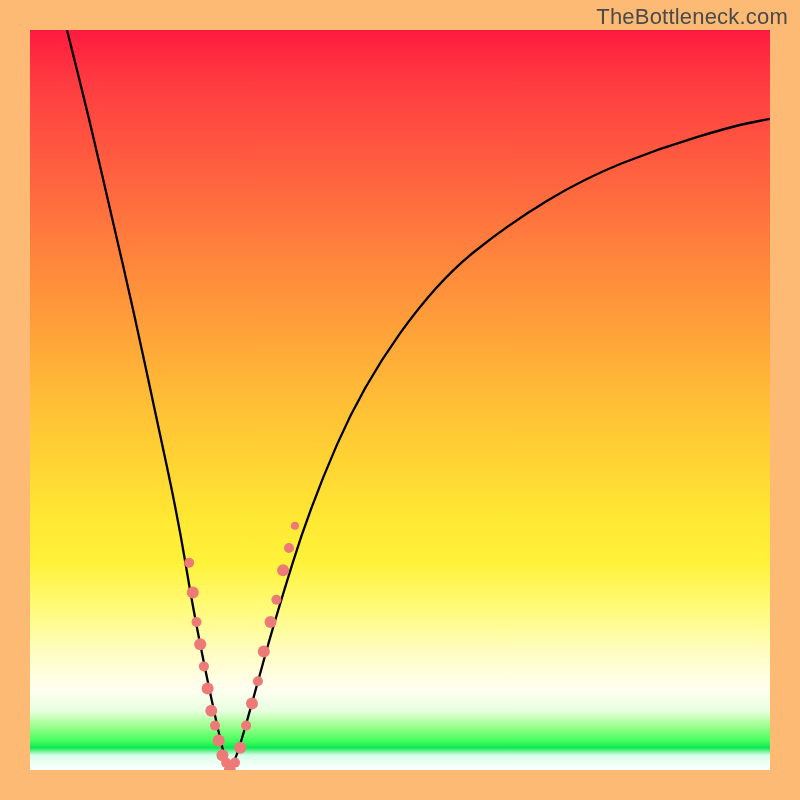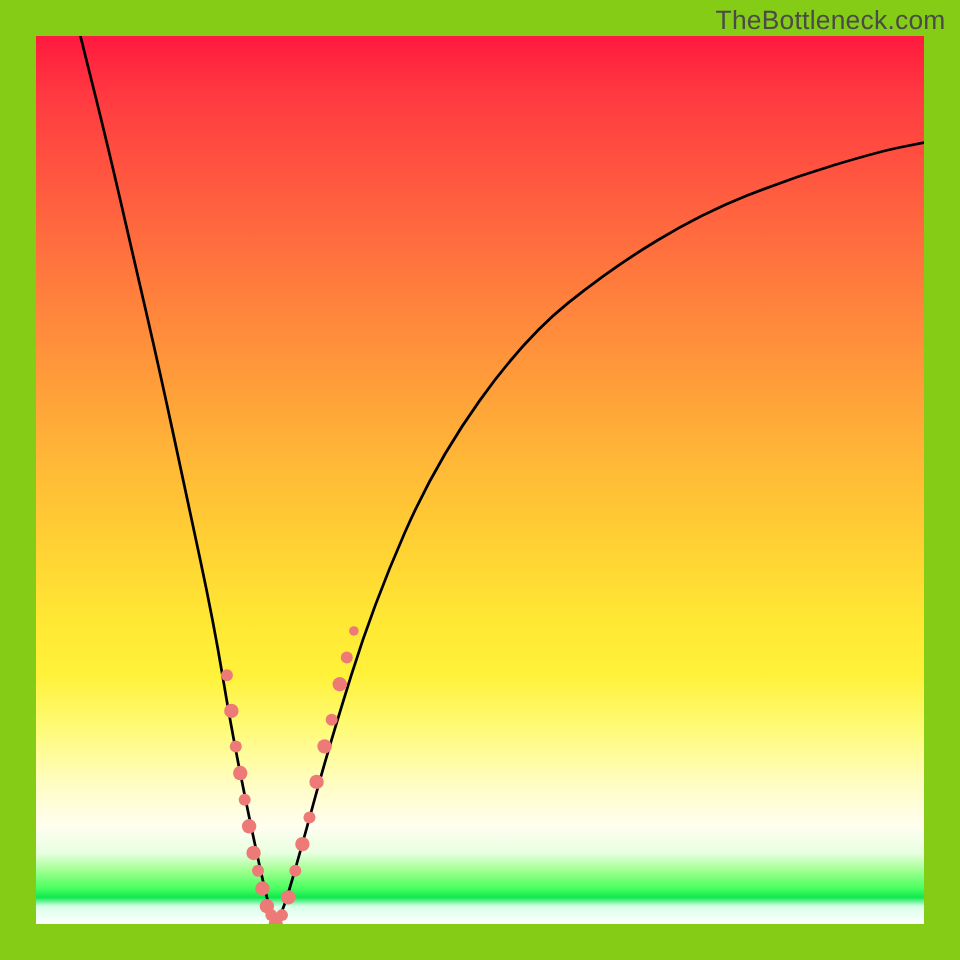--- a/index.html
+++ b/index.html
@@ -8,21 +8,21 @@
     width: 800px;
     height: 800px;
     overflow: hidden;
     background: #000;
     font-family: Arial, Helvetica, sans-serif;
   }
   .frame {
     position: relative;
     width: 800px;
     height: 800px;
-    background: #84cc16;
+    background: #fdba74;
   }
   .plot-area {
     position: absolute;
     left: 30px;
     top: 30px;
     width: 740px;
     height: 740px;
     
     background: linear-gradient(to bottom,
       #ff1a3f 0%,

